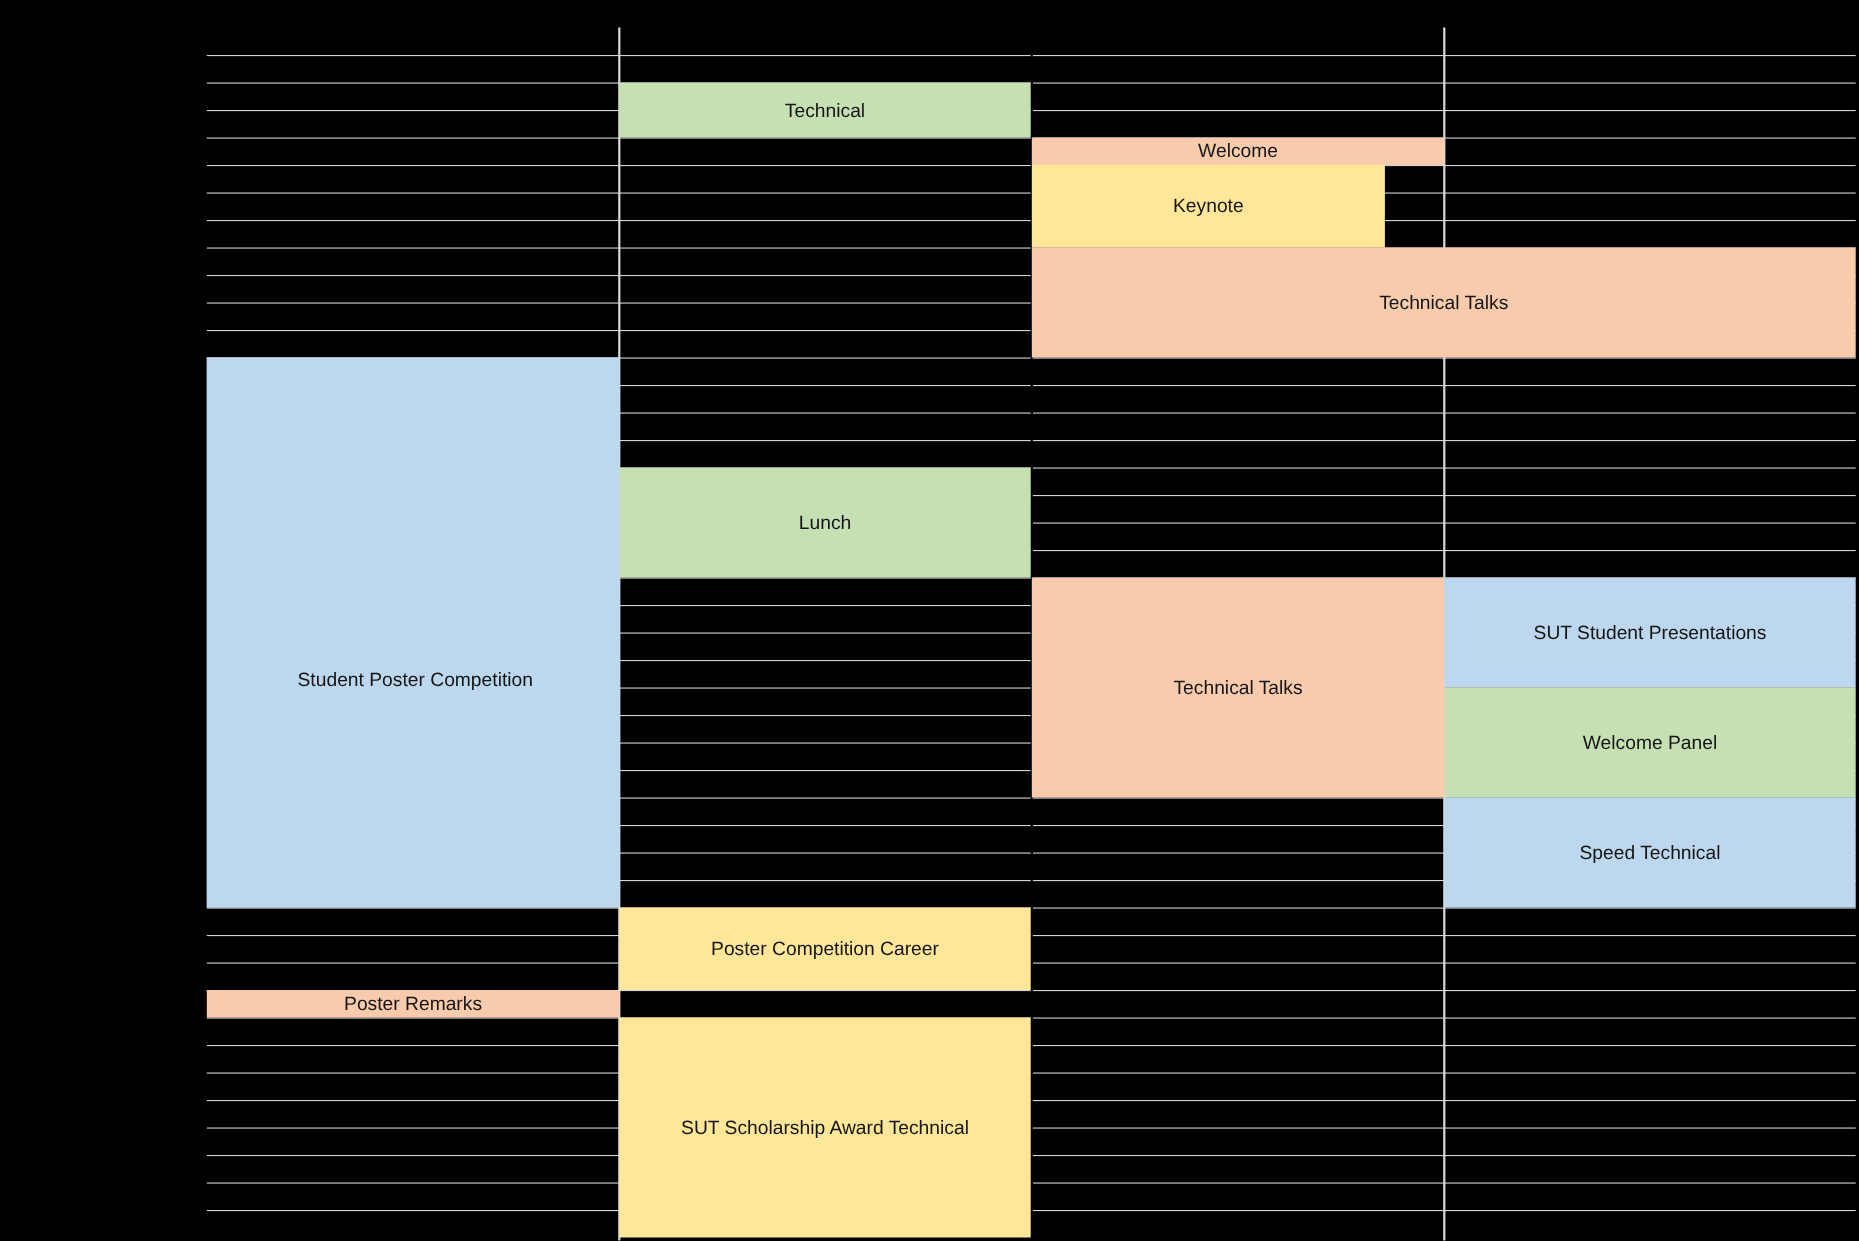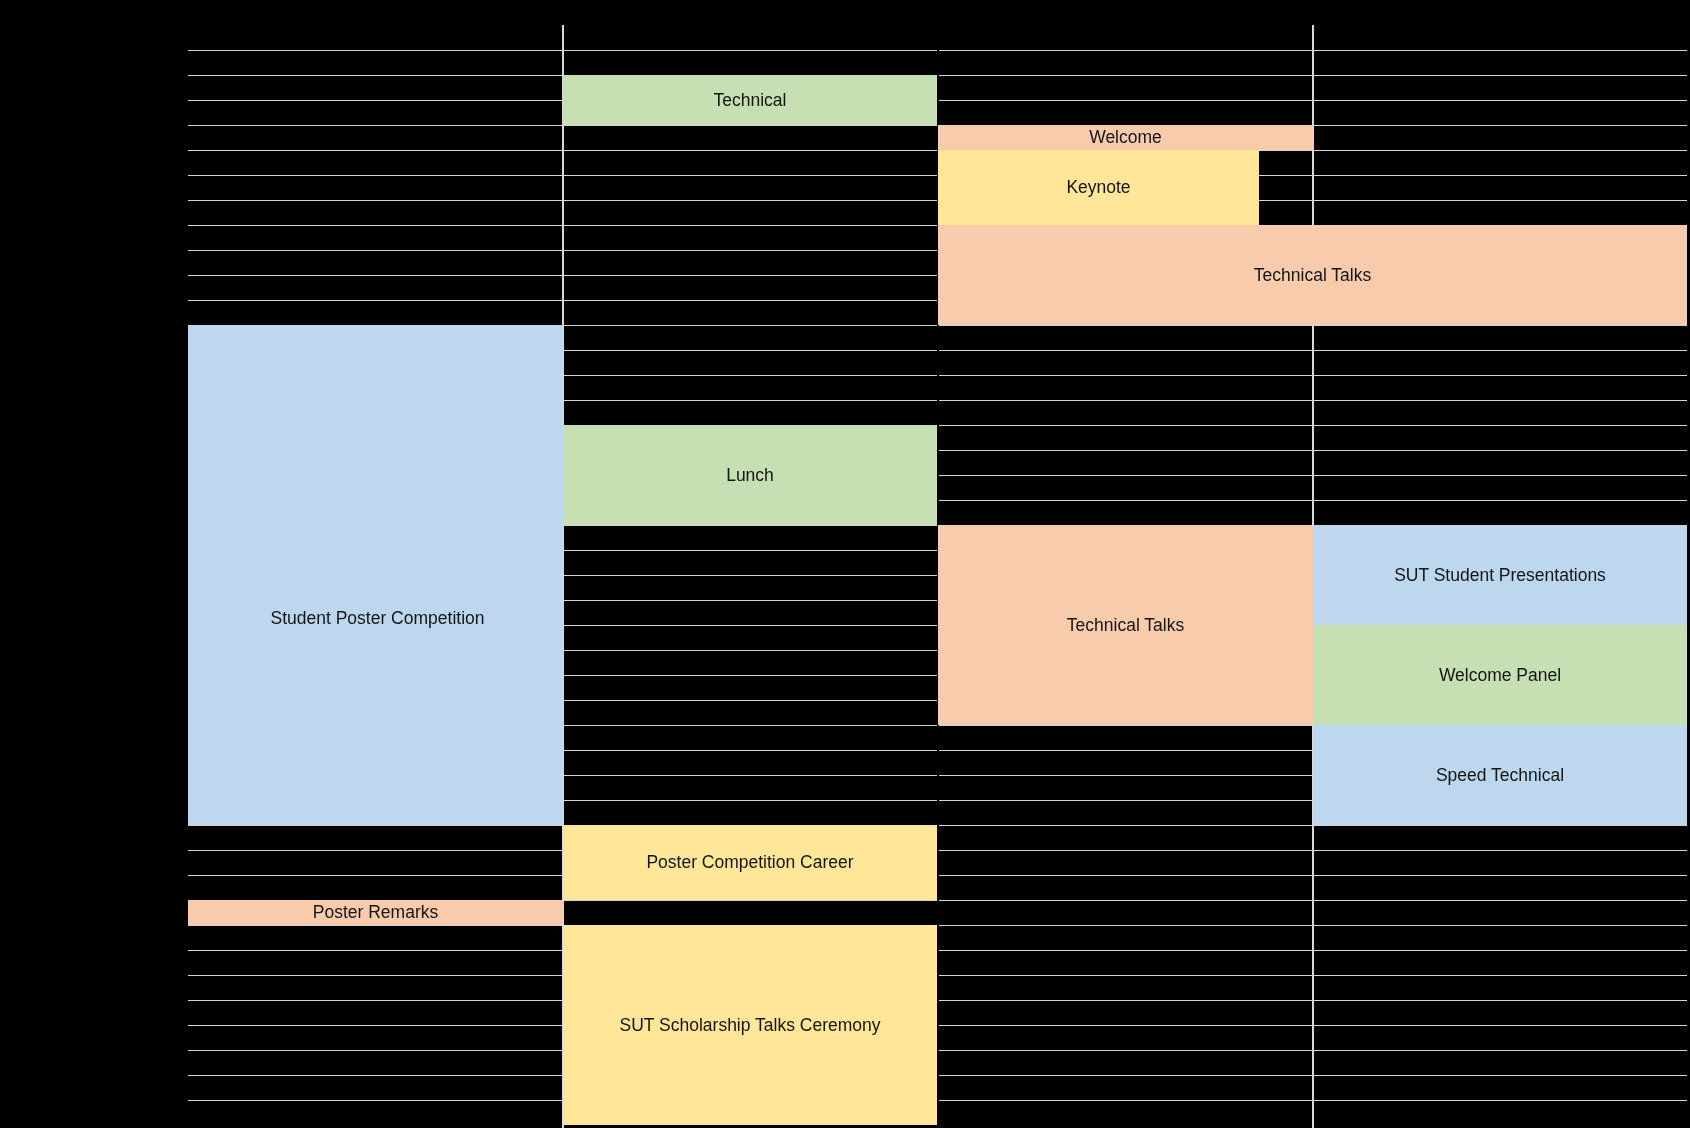--- a/index.html
+++ b/index.html
@@ -175,16 +175,16 @@
       <div class="event" style="left: 1313px; top: 725px; width: 374px; height: 100px; background: rgb(189, 215, 238);">
         <span class="event-label">Speed Technical</span>
       </div>
       <div class="event" style="left: 563px; top: 825px; width: 374px; height: 75px; background: rgb(255, 230, 153);">
         <span class="event-label">Poster Competition Career</span>
       </div>
       <div class="event" style="left: 188px; top: 900px; width: 375px; height: 25px; background: rgb(248, 203, 173);">
         <span class="event-label">Poster Remarks</span>
       </div>
       <div class="event" style="left: 563px; top: 925px; width: 374px; height: 200px; background: rgb(255, 230, 153);">
-        <span class="event-label">SUT Scholarship Talks Ceremony</span>
+        <span class="event-label">SUT Scholarship Award Technical</span>
       </div>
     </div>
 </div>
 
 </body></html>

